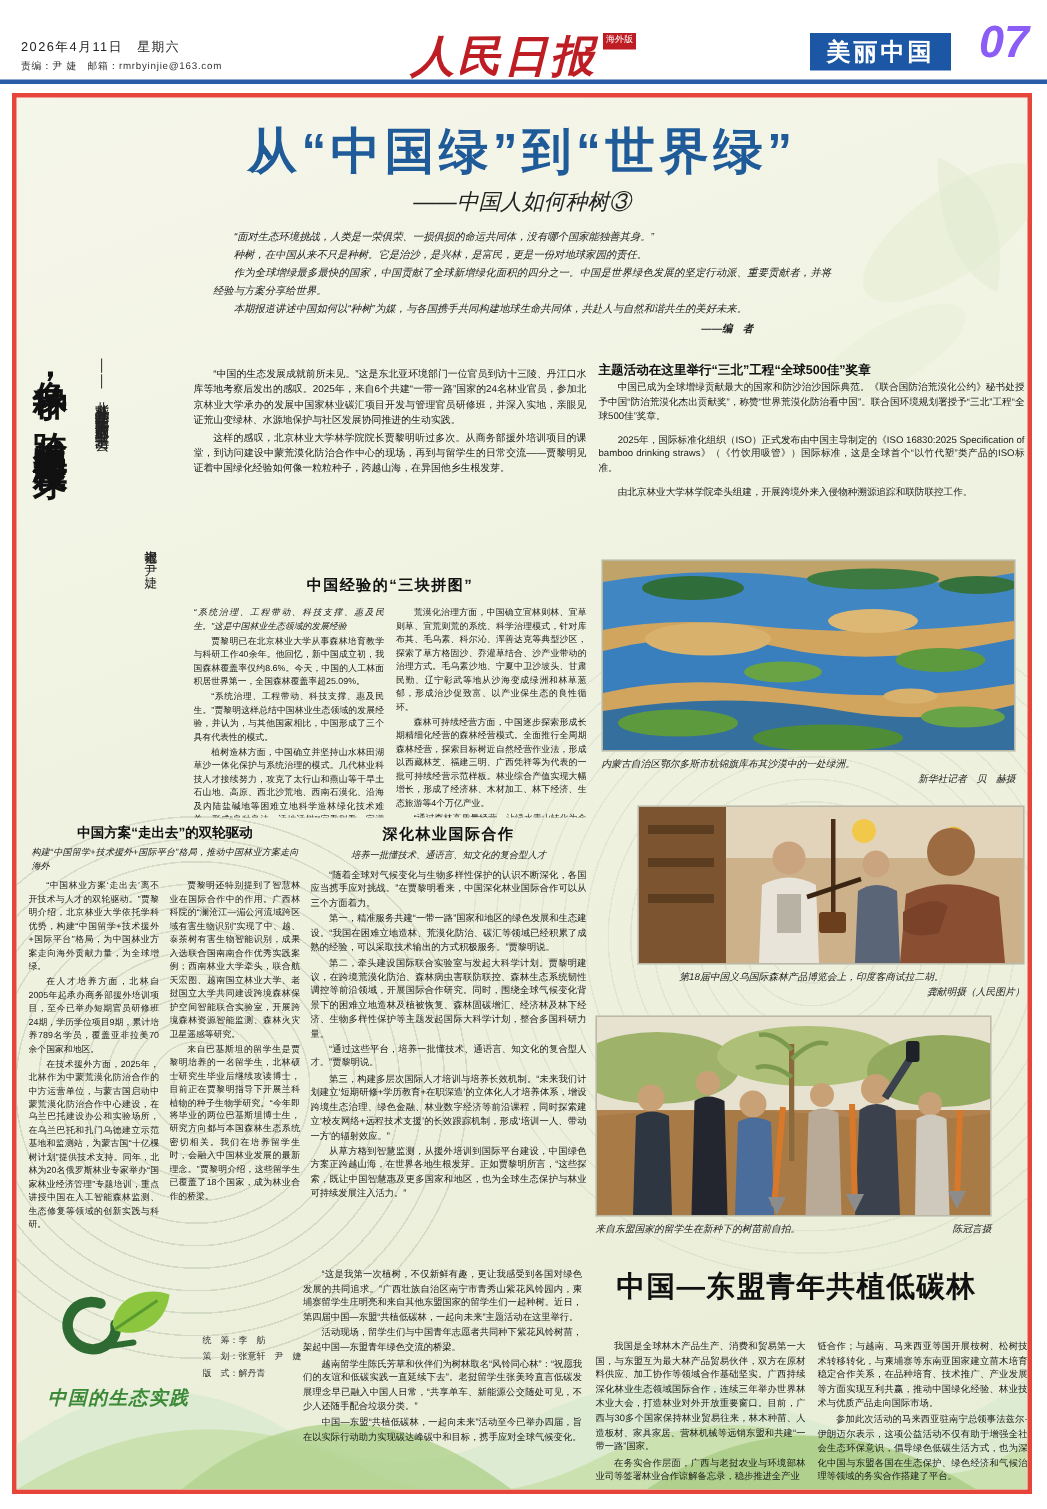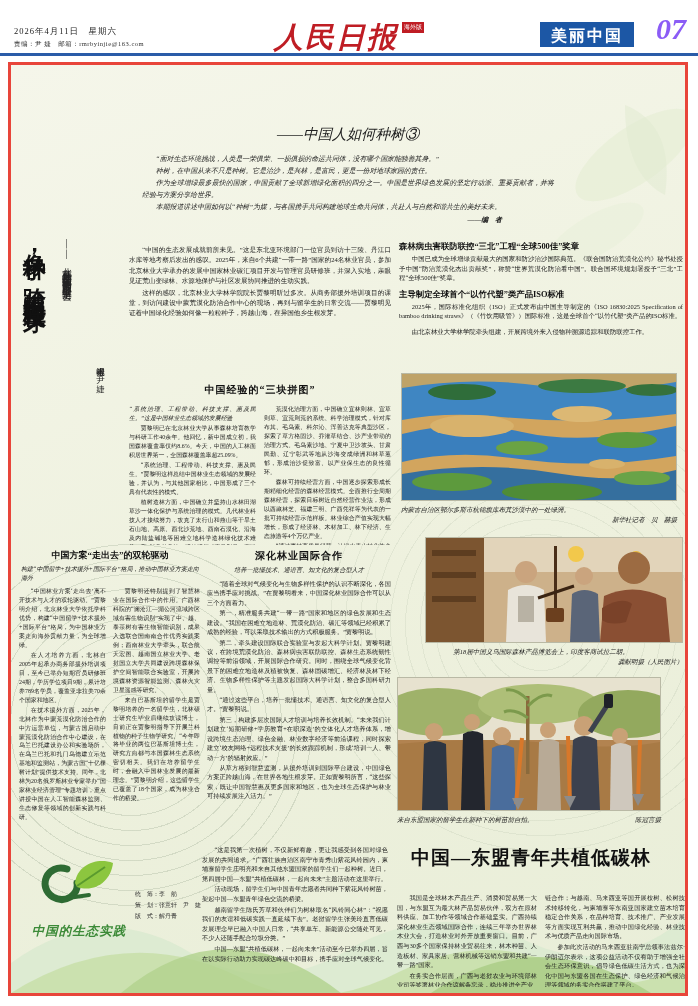--- a/index.html
+++ b/index.html
@@ -1,17 +1,17 @@
 <!DOCTYPE html>
 <html><head>
 <meta charset="utf-8">
 <style>
   html,body{margin:0;padding:0;background:#ffffff;}
   .page{position:relative;width:698px;height:1006px;background:#ffffff;overflow:hidden;
-        font-family:Liberation Serif, serif;color:#1a1a1a;}
+        font-family:Liberation Sans, sans-serif;color:#1a1a1a;}
   
   .hdr-date{position:absolute;left:14px;top:26px;font-size:8.5px;letter-spacing:1px;color:#222;}
   .hdr-editor{position:absolute;left:14px;top:40px;font-size:6.5px;color:#333;letter-spacing:.5px;}
   .masthead{position:absolute;left:0;right:0;top:18px;text-align:center;}
   .masthead-name{font-size:29px;font-weight:bold;font-style:italic;color:#bf1d24;letter-spacing:2px;}
   .masthead-box{display:inline-block;vertical-align:top;margin-left:4px;margin-top:4px;background:#bf1d24;color:#fff;
         font-size:6px;line-height:1.15;padding:2px 2px;text-align:center;}
   .section-badge{position:absolute;right:64px;top:22px;width:94px;height:25px;background:#1c57a5;color:#fff;
         font-size:16px;font-weight:bold;text-align:center;line-height:27px;letter-spacing:2px;}
   .page-no{position:absolute;right:12px;top:12px;font-size:30px;font-weight:bold;font-style:italic;color:#8b5cf6;}
@@ -100,20 +100,21 @@
       <ellipse cx="120" cy="170" rx="55" ry="20" transform="rotate(-30 120 170)" fill="#e7efd8" opacity="0.45"></ellipse>
       <path d="M150,40 Q200,60 190,130 Q150,110 150,40 Z" fill="#e0ead0" opacity="0.5"></path>
     </svg>
     <svg class="deco" style="left:0;bottom:0;" width="674" height="150" viewBox="0 0 674 150">
       <path d="M0,120 Q90,55 180,110 Q260,155 340,105 Q430,55 520,100 Q600,135 674,75 L674,150 L0,150 Z" fill="#dcead0" opacity="0.9"></path>
       <path d="M0,150 Q120,75 240,140 Q310,170 390,128 Q480,85 565,130 Q625,155 674,118 L674,150 Z" fill="#c8dfa9" opacity="0.85"></path>
       <path d="M110,150 Q215,62 330,150 Z" fill="#b2d28d" opacity="0.8"></path>
       <path d="M420,150 Q525,78 640,150 Z" fill="#a9cc84" opacity="0.8"></path>
     </svg>
 
+    <div class="headline">从“中国绿”到“世界绿”</div>
     <div class="subhead">——中国人如何种树③</div>
     <div class="intro txt">
       <p>“面对生态环境挑战，人类是一荣俱荣、一损俱损的命运共同体，没有哪个国家能独善其身。”</p>
       <p>种树，在中国从来不只是种树。它是治沙，是兴林，是富民，更是一份对地球家园的责任。</p>
       <p>作为全球增绿最多最快的国家，中国贡献了全球新增绿化面积的四分之一。中国是世界绿色发展的坚定行动派、重要贡献者，并将经验与方案分享给世界。</p>
       <p>本期报道讲述中国如何以“种树”为媒，与各国携手共同构建地球生命共同体，共赴人与自然和谐共生的美好未来。</p>
       <p class="sig">——编　者</p>
     </div>
 
     <div class="v v-title">像种子，跨越山海生根发芽</div>
@@ -164,23 +165,22 @@
         <p>“随着全球对气候变化与生物多样性保护的认识不断深化，各国应当携手应对挑战。”在贾黎明看来，中国深化林业国际合作可以从三个方面着力。</p>
         <p>第一，精准服务共建“一带一路”国家和地区的绿色发展和生态建设。“我国在困难立地造林、荒漠化防治、碳汇等领域已经积累了成熟的经验，可以采取技术输出的方式积极服务。”贾黎明说。</p>
         <p>第二，牵头建设国际联合实验室与发起大科学计划。贾黎明建议，在跨境荒漠化防治、森林病虫害联防联控、森林生态系统韧性调控等前沿领域，开展国际合作研究。同时，围绕全球气候变化背景下的困难立地造林及植被恢复、森林固碳增汇、经济林及林下经济、生物多样性保护等主题发起国际大科学计划，整合多国科研力量。</p>
         <p>“通过这些平台，培养一批懂技术、通语言、知文化的复合型人才。”贾黎明说。</p>
         <p>第三，构建多层次国际人才培训与培养长效机制。“未来我们计划建立‘短期研修+学历教育+在职深造’的立体化人才培养体系，增设跨境生态治理、绿色金融、林业数字经济等前沿课程，同时探索建立‘校友网络+远程技术支援’的长效跟踪机制，形成‘培训一人、带动一方’的辐射效应。”</p>
         <p>从草方格到智慧监测，从援外培训到国际平台建设，中国绿色方案正跨越山海，在世界各地生根发芽。正如贾黎明所言，“这些探索，既让中国智慧惠及更多国家和地区，也为全球生态保护与林业可持续发展注入活力。”</p>
       </div>
     </div>
 
     <div class="briefs">
-      <p class="brief-title">森林病虫害联防联控“三北”工程“全球500佳”奖章</p>
+      <p class="brief-title">主题活动在这里举行“三北”工程“全球500佳”奖章</p>
       <p class="brief-body">中国已成为全球增绿贡献最大的国家和防沙治沙国际典范。《联合国防治荒漠化公约》秘书处授予中国“防治荒漠化杰出贡献奖”，称赞“世界荒漠化防治看中国”。联合国环境规划署授予“三北”工程“全球500佳”奖章。</p>
-      <p class="brief-title">主导制定全球首个“以竹代塑”类产品ISO标准</p>
       <p class="brief-body">2025年，国际标准化组织（ISO）正式发布由中国主导制定的《ISO 16830:2025 Specification of bamboo drinking straws》（《竹饮用吸管》）国际标准，这是全球首个“以竹代塑”类产品的ISO标准。</p>
       <p class="brief-body">由北京林业大学林学院牵头组建，开展跨境外来入侵物种溯源追踪和联防联控工作。</p>
     </div>
 
     <div class="photo" style="left:390px;top:308px;width:276px;height:128px;">
       <svg width="274" height="126" viewBox="0 0 274 126">
         <rect width="274" height="126" fill="#d2a55e"></rect>
         <rect width="274" height="22" fill="#bfa368"></rect>
         <path d="M0,14 Q70,2 140,12 Q210,20 274,8 L274,40 Q180,52 90,42 Q40,38 0,46 Z" fill="#3f86c2"></path>
         <ellipse cx="60" cy="18" rx="34" ry="8" fill="#2f6d3a"></ellipse>

